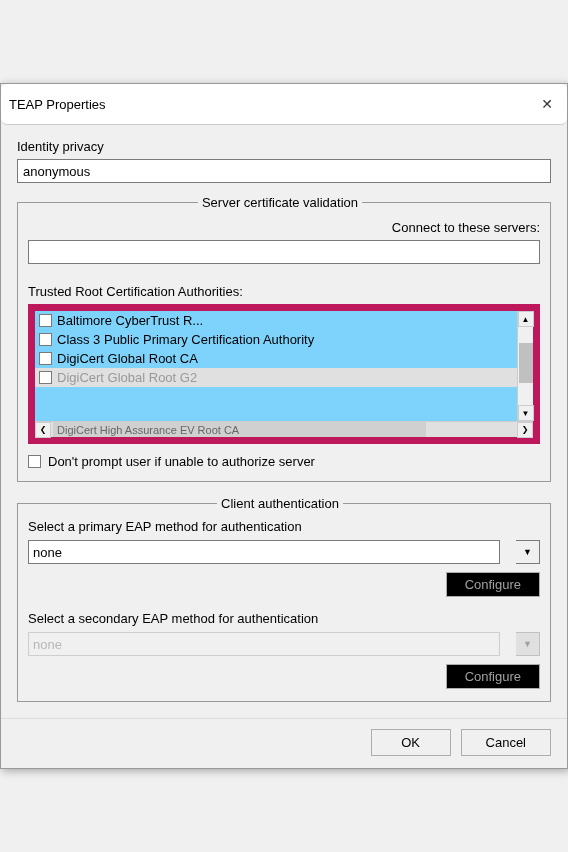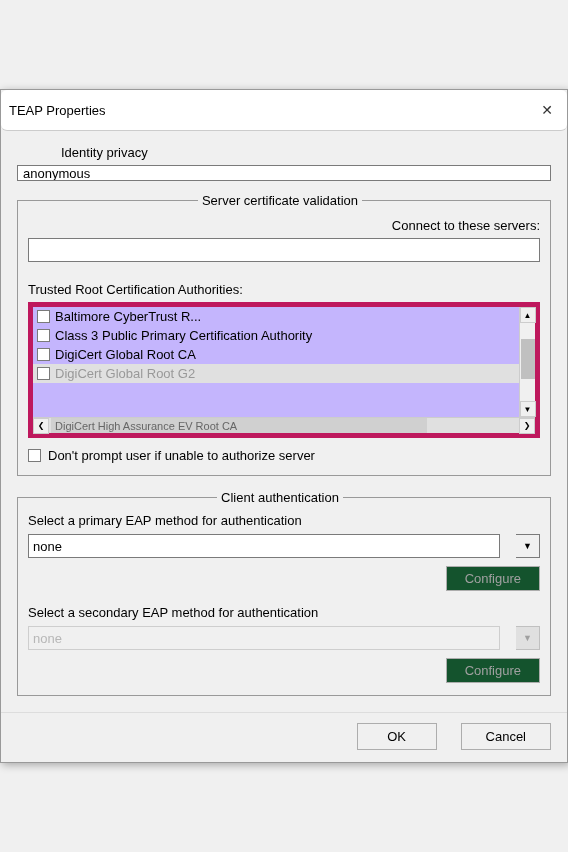--- a/index.html
+++ b/index.html
@@ -56,26 +56,25 @@
     }
 
     .dialog-body {
       padding: 14px 16px 12px 16px;
     }
 
     .section-label {
       font-size: 13px;
       margin-bottom: 5px;
       color: #000;
-      margin-left: 44px;
     }
 
     .text-input {
       width: 100%;
-      height: 16px;
+      height: 24px;
       border: 1px solid #7a7a7a;
       background: #fff;
       padding: 2px 5px;
       font-size: 13px;
       font-family: inherit;
       outline: none;
     }
 
     .fieldset {
       border: 1px solid #999;
@@ -194,22 +193,22 @@
       flex-shrink: 0;
     }
 
     .ca-hscroll-track {
       flex: 1;
       height: 100%;
       background: #e0e0e0;
     }
 
     .listbox-container {
-      border: 5px solid #be185d;
-      background: #c4b5fd;
+      border: 7px solid #be185d;
+      background: #7dd3fc;
     }
 
     .listbox-scroll-area {
       display: flex;
       height: 110px;
     }
 
     .dont-prompt-row {
       display: flex;
       align-items: center;
@@ -268,36 +267,36 @@
       font-size: 9px;
     }
 
     .configure-btn {
       display: block;
       margin-left: auto;
       margin-top: 8px;
       padding: 4px 18px;
       font-size: 13px;
       font-family: inherit;
-      background: #14532d;
+      background: #000000;
       border: 1px solid #adadad;
       cursor: pointer;
       color: #666;
     }
 
     .configure-btn:disabled,
     .configure-btn.disabled {
       color: #a0a0a0;
       cursor: default;
     }
 
     .bottom-buttons {
       display: flex;
       justify-content: flex-end;
-      gap: 24px;
+      gap: 10px;
       padding: 10px 16px 12px 16px;
       border-top: 1px solid #ddd;
       margin-top: 4px;
     }
 
     .dialog-btn {
       padding: 5px 24px;
       font-size: 13px;
       font-family: inherit;
       background: #f0f0f0;

